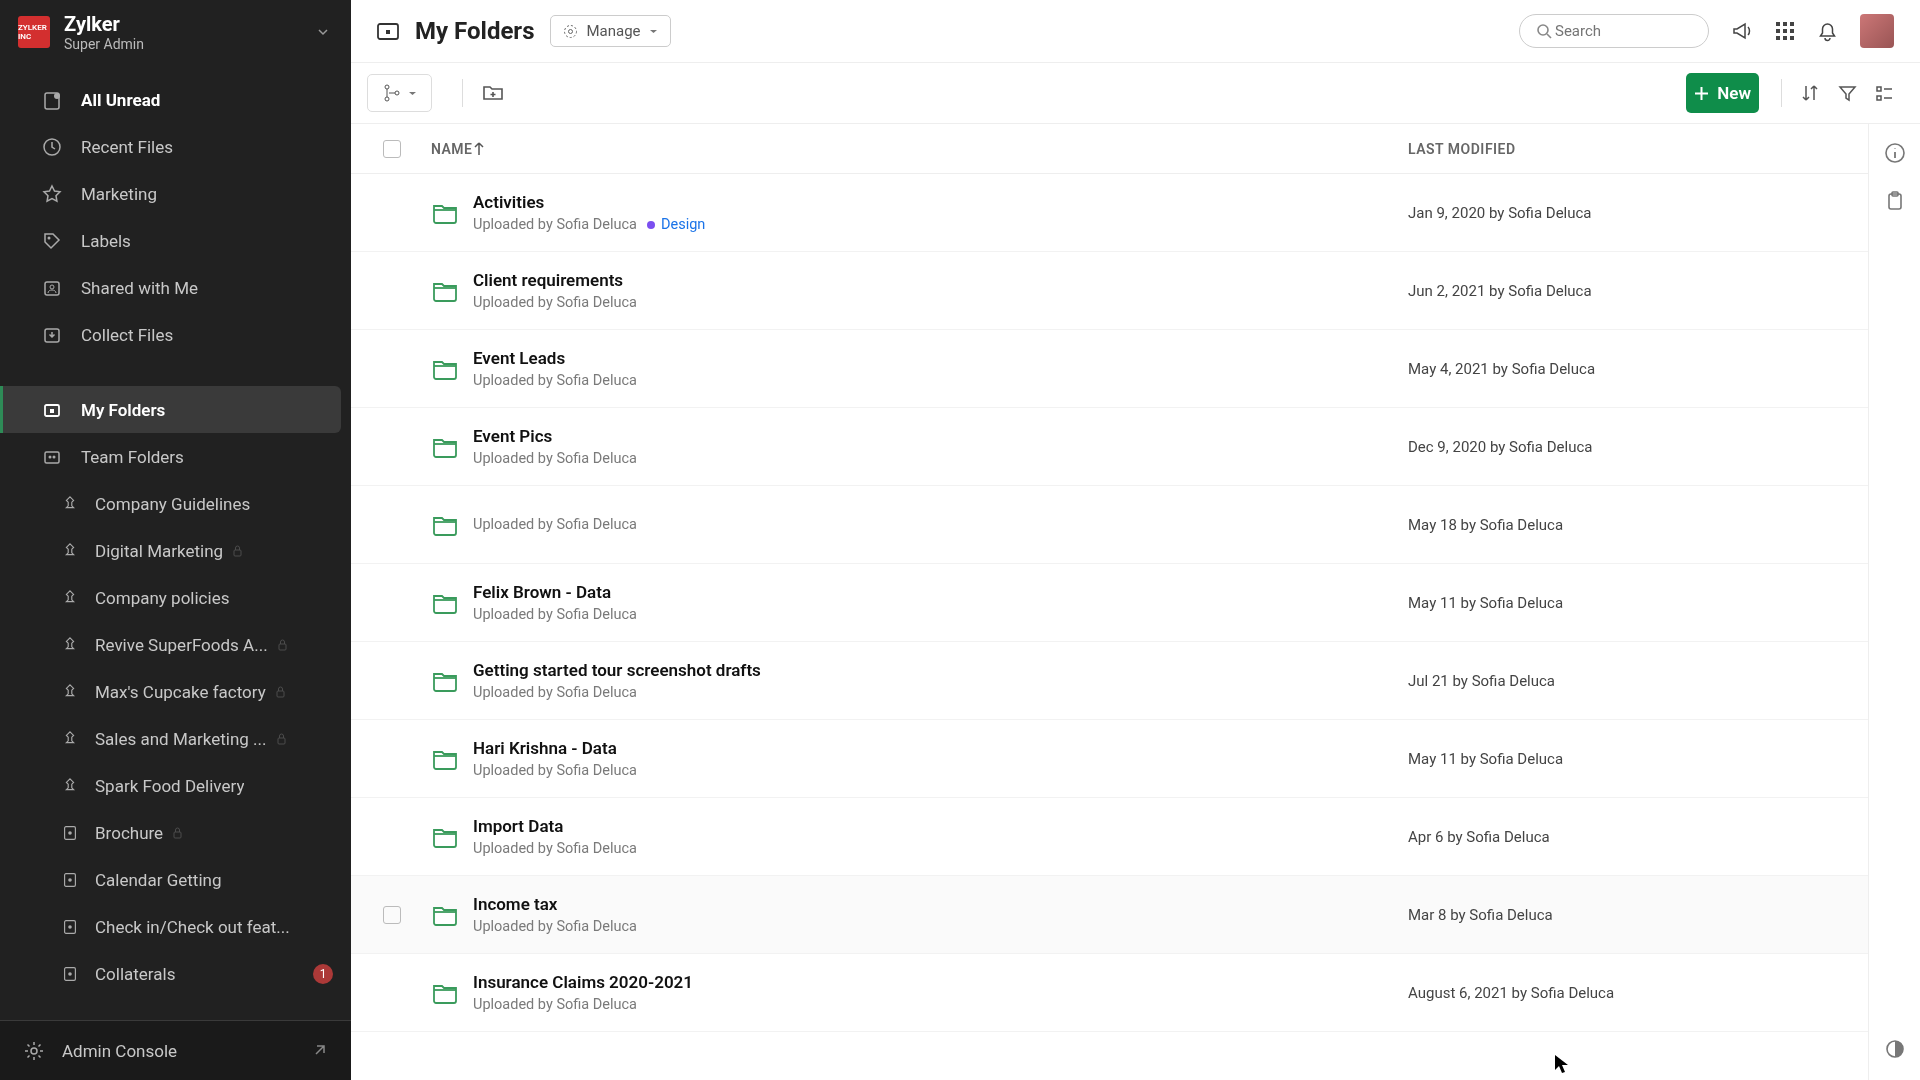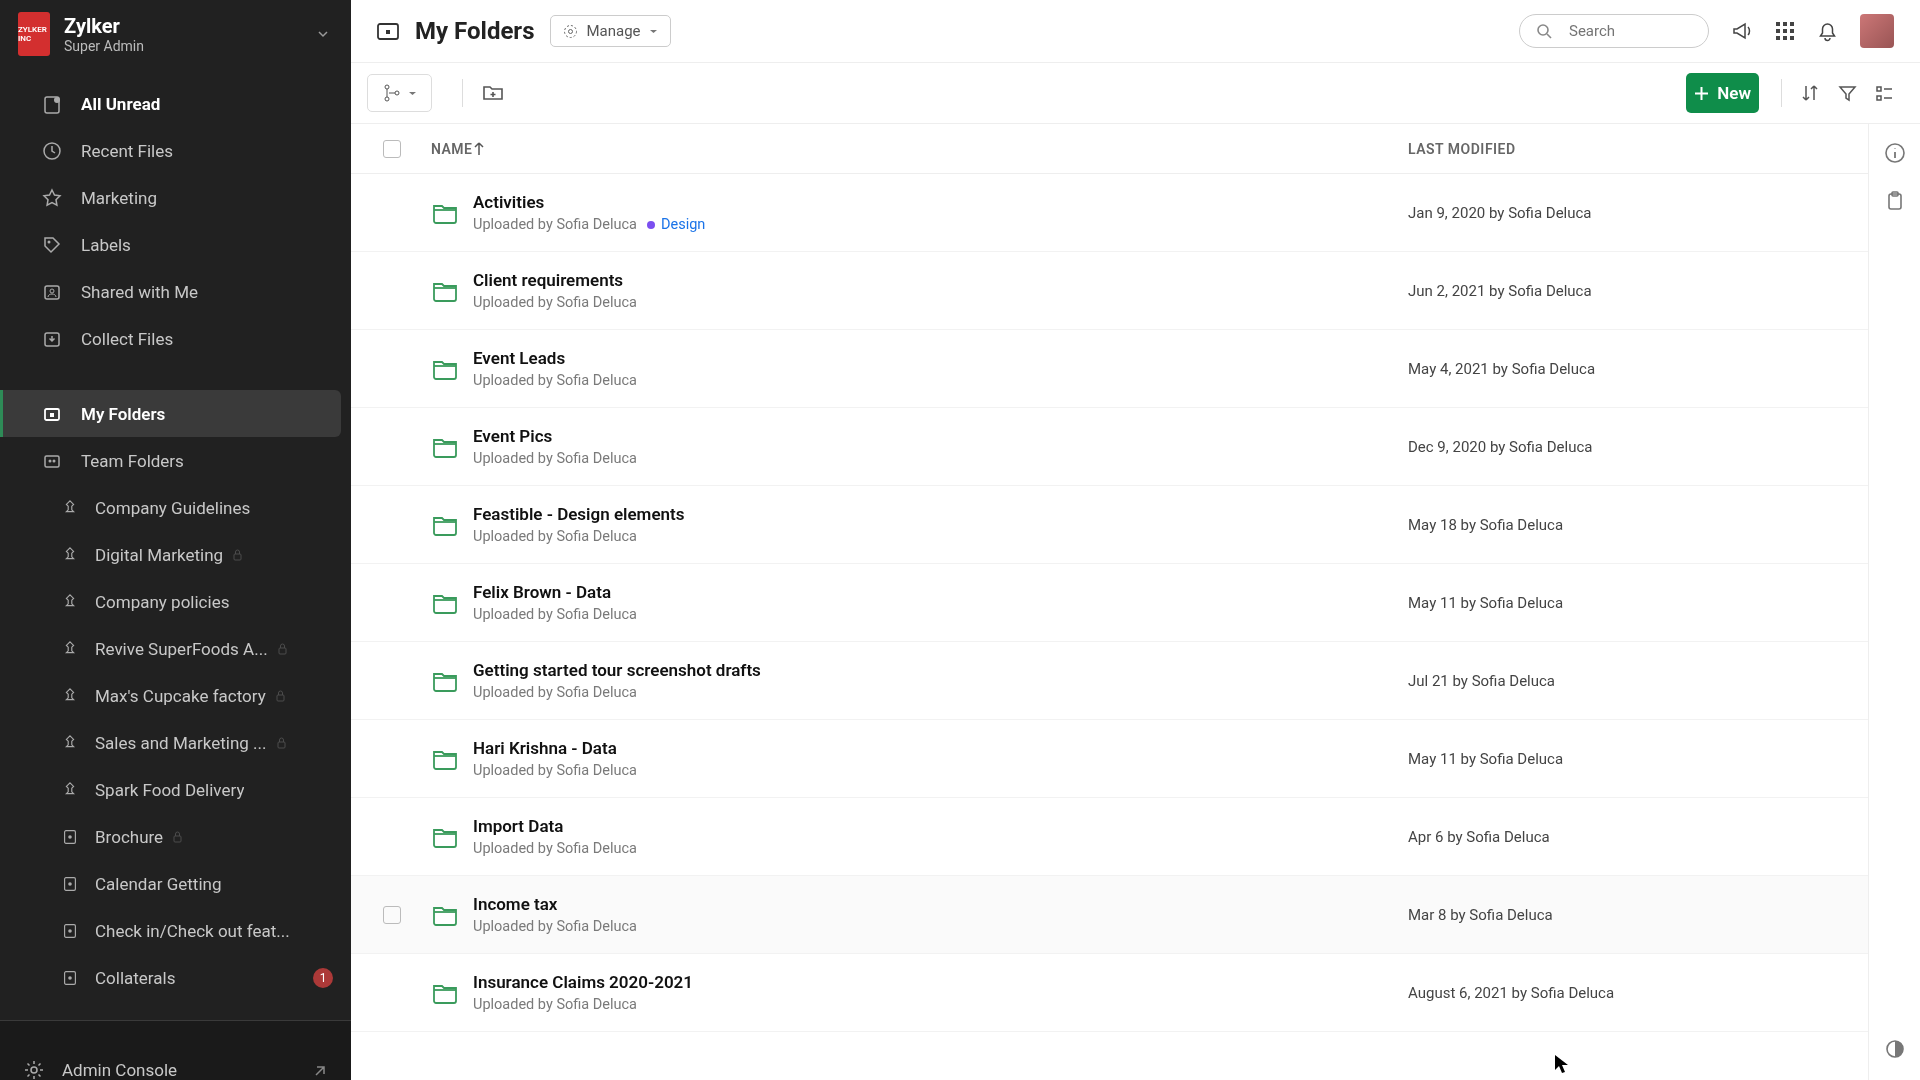--- a/index.html
+++ b/index.html
@@ -1,35 +1,35 @@
 <!DOCTYPE html>
 <html><head>
 <meta charset="utf-8">
 <style>
 * { margin:0; padding:0; box-sizing:border-box; font-family:-apple-system,BlinkMacSystemFont,"Segoe UI",Roboto,Helvetica,Arial,sans-serif; }
 body { width:1920px; height:1080px; overflow:hidden; display:flex; background:#fff; color:#222; }
 
 .sidebar { width:351px; background:#212121; color:#c8c8c8; display:flex; flex-direction:column; }
 .org-hdr { display:flex; align-items:center; padding:12px 20px 12px 18px; cursor:pointer; }
-.org-logo { width:32px; height:44px; background:#d32f2f; border-radius:3px; display:flex; align-items:center; justify-content:center; color:#fff; font-size:8px; font-weight:600; margin-right:14px; }
+.org-logo { width:32px; height:32px; background:#d32f2f; border-radius:3px; display:flex; align-items:center; justify-content:center; color:#fff; font-size:8px; font-weight:600; margin-right:14px; }
 .org-name { font-size:20px; font-weight:700; color:#fff; line-height:1.2; }
 .org-role { font-size:14px; color:#bbb; }
 .org-chev { margin-left:auto; }
 
 .nav { flex:1; overflow-y:auto; padding-top:12px; }
 .nav-item { display:flex; align-items:center; height:47px; padding:0 18px 0 38px; font-size:17px; cursor:pointer; border-left:3px solid transparent; position:relative; }
 .nav-item.active { background:#3a3a3a; border-left-color:#2e8b57; border-radius:0 6px 6px 0; margin-right:10px; color:#fff; font-weight:600; }
 .nav-item .ic { width:22px; height:22px; margin-right:18px; display:flex; align-items:center; justify-content:center; flex-shrink:0; }
 .nav-sub { padding-left:56px; }
 .nav-sub .ic { margin-right:14px; }
 .lock-ic { margin-left:8px; opacity:0.5; flex-shrink:0; }
 .nav-lbl { white-space:nowrap; overflow:hidden; text-overflow:ellipsis; }
 .badge { position:absolute; right:18px; width:20px; height:20px; border-radius:50%; background:#ac3938; color:#fff; font-size:12px; display:flex; align-items:center; justify-content:center; }
 
-.adm { height:60px; border-top:1px solid #3a3a3a; display:flex; align-items:flex-end; padding:0 6px 0 24px; font-size:17px; cursor:pointer; background:#1a1a1a; }
+.adm { height:60px; border-top:1px solid #3a3a3a; display:flex; align-items:center; padding:0 6px 0 24px; font-size:17px; cursor:pointer; background:#1a1a1a; }
 .adm .ic { margin-right:18px; }
 .adm .ext { margin-left:auto; }
 
 .main { flex:1; display:flex; flex-direction:column; }
 .topbar { height:62px; display:flex; align-items:center; padding:0 26px 0 24px; }
 .fld-ic { margin-right:14px; }
 .pg-title { font-size:24px; font-weight:700; margin-right:16px; }
 .mng-btn { display:flex; align-items:center; gap:8px; border:1px solid #ccc; border-radius:5px; padding:6px 12px; font-size:15px; color:#555; cursor:pointer; }
 .top-r { margin-left:auto; display:flex; align-items:center; gap:22px; }
 .srch { display:flex; align-items:center; border:1px solid #ccc; border-radius:22px; padding:7px 16px; width:190px; }
@@ -329,21 +329,21 @@
         </span>
     </div>
     <div class="top-r">
       <div class="srch">
         <span>
             <svg width="17" height="17" viewBox="0 0 17 17" fill="none">
               <circle cx="7" cy="7" r="5" stroke="#888" stroke-width="1.6"></circle>
               <path d="M11 11l4 4" stroke="#888" stroke-width="1.6"></path>
             </svg>
           </span>
-        <input style="margin-left: 16px;" placeholder="Search">
+        <input style="margin-left: 2px;" placeholder="Search">
       </div>
       <span class="top-ic">
           <svg width="22" height="22" viewBox="0 0 22 22" fill="none">
             <path d="M3 9v4h3l8 5V4L6 9H3z" stroke="#444" stroke-width="1.5"></path>
             <path d="M17 7c2 2 2 6 0 8" stroke="#444" stroke-width="1.5"></path>
           </svg>
         </span>
       <span class="top-ic">
           <svg width="20" height="20" viewBox="0 0 20 20" fill="#444">
             <rect x="1" y="1" width="4" height="4"></rect>
@@ -507,21 +507,20 @@
             <div class="c-ck">
               <div class="ckbx"></div>
             </div>
             <div class="r-ic">
               <svg width="28" height="28" viewBox="0 0 28 28">
                 <path d="M3 7h8l2 2h12v13a2 2 0 01-2 2H5a2 2 0 01-2-2V7z" fill="#fff" stroke="#3a9b5c" stroke-width="1.8"></path>
                 <path d="M3 11h22" stroke="#3a9b5c" stroke-width="1.8"></path>
               </svg>
             </div>
             <div class="r-main">
-              <div class="r-nm">Feastible - Design elements</div>
               <div class="r-sub">
                 <span>Uploaded by Sofia Deluca</span>
               </div>
             </div>
             <div class="r-lm">May 18 by Sofia Deluca</div>
           </div>
           <div class="row">
             <div class="c-ck">
               <div class="ckbx"></div>
             </div>

